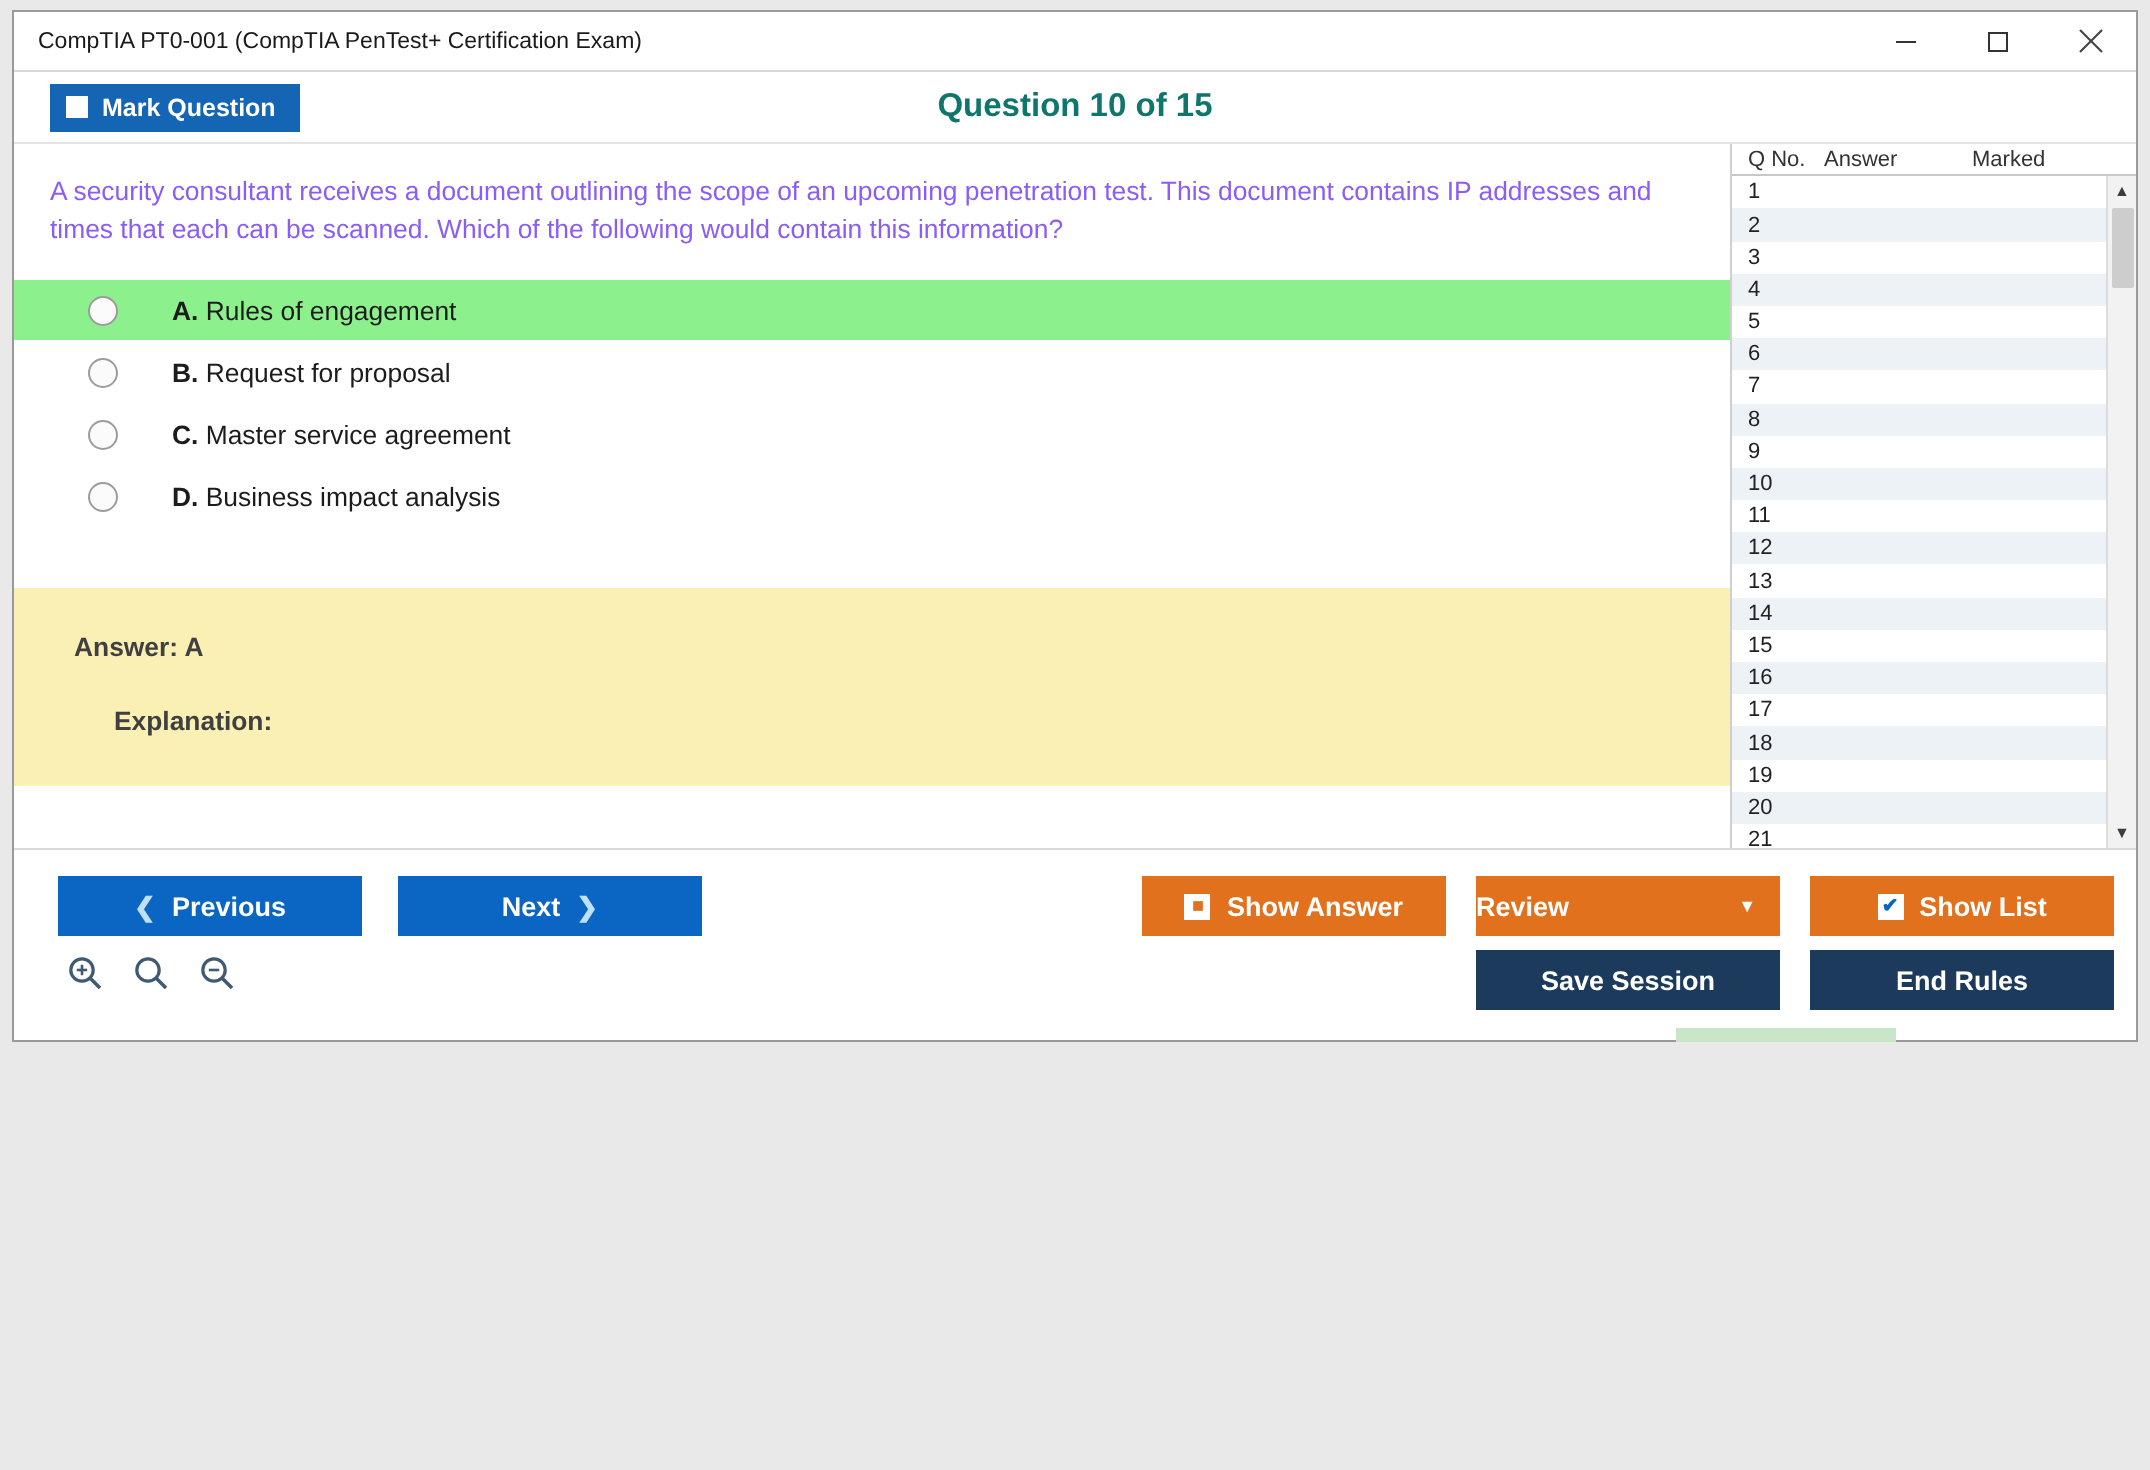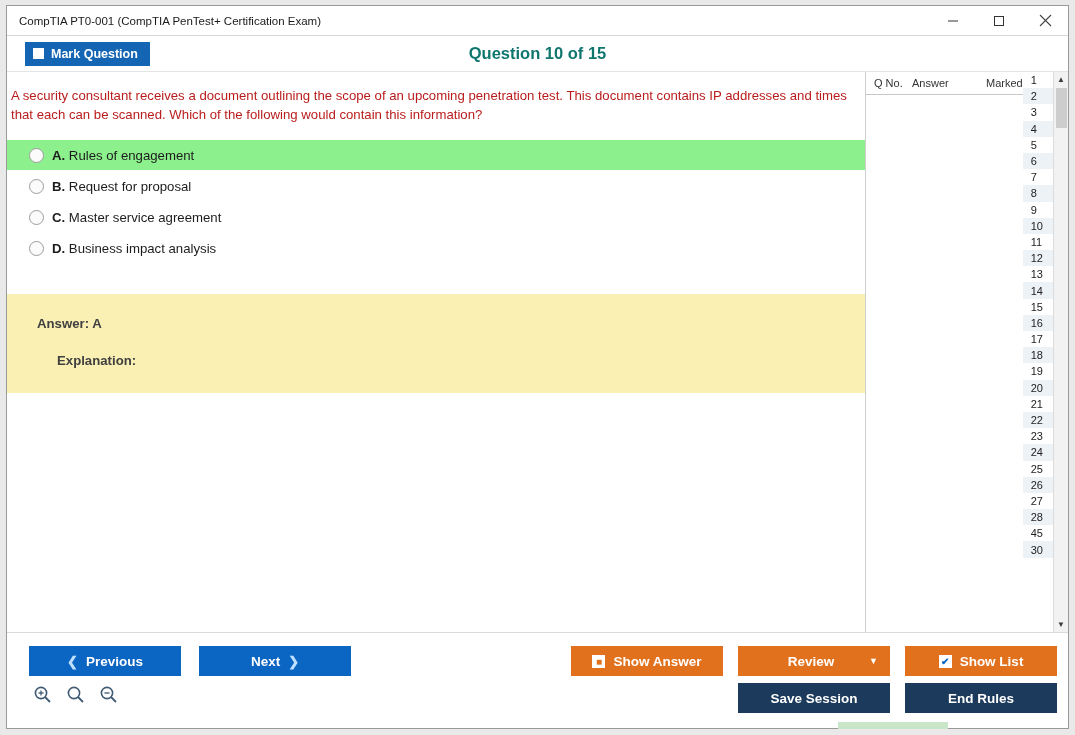--- a/index.html
+++ b/index.html
@@ -6,21 +6,21 @@
   html, body {
     margin: 0; padding: 0;
     width: 1075px; height: 735px;
     background: #e9e9e9;
     font-family: "Liberation Sans", sans-serif;
     overflow: hidden;
   }
   #app {
     position: absolute;
     left: 6px; top: 5px;
-    width: 1063px; height: 724px;
+    width: 1063px; height: 516px;
     background: #ffffff;
     border: 1px solid #9a9a9a;
     display: flex;
     flex-direction: column;
   }
 
   
   .titlebar {
     height: 30px;
     display: flex;
@@ -87,34 +87,34 @@
     display: flex;
     min-height: 0;
   }
   .left {
     flex: 1 1 auto;
     position: relative;
     padding: 0;
     min-width: 0;
   }
   .qtext {
-    margin: 14px 18px 0 4px;
+    margin: 14px 18px 0 18px;
     font-size: 13.2px;
     line-height: 1.45;
-    color: #b91c1c;
+    color: #8b5cf6;
   }
   .choices {
     margin-top: 16px;
   }
   .choice {
     height: 30px;
     display: flex;
     align-items: center;
-    padding-left: 22px;
-    gap: 8px;
+    padding-left: 37px;
+    gap: 27px;
     cursor: pointer;
   }
   .choice + .choice { margin-top: 1px; }
   .choice.correct { background: #8cf08c; }
   .radio {
     width: 15px; height: 15px;
     border: 1px solid #9c9c9c;
     border-radius: 50%;
     background: #fbfbfb;
     flex: 0 0 auto;
@@ -137,21 +137,21 @@
     color: #404040;
   }
   .answerbox .expl { margin-top: 22px; margin-left: 20px; }
 
   
   .right {
     width: 203px;
     flex: 0 0 auto;
     border-left: 1px solid #cfcfcf;
     display: flex;
-    flex-direction: row;
+    flex-direction: column;
     background: #ffffff;
   }
   .listhead {
     display: flex;
     height: 23px;
     align-items: center;
     border-bottom: 1px solid #c8c8c8;
     font-size: 11px;
     color: #333;
     background: #ffffff;
@@ -220,21 +220,21 @@
   }
   .blue { background: #0b65c2; }
   .orange { background: #e2711d; }
   .dark { background: #1b3a5c; }
   .chev { font-size: 13px; color: #bfe0ff; }
 
   .b-prev  { position: absolute; left: 22px;  top: 13px; width: 152px; height: 30px; }
   .b-next  { position: absolute; left: 192px; top: 13px; width: 152px; height: 30px; }
   .b-show  { position: absolute; left: 564px; top: 13px; width: 152px; height: 30px; }
   .b-review{ position: absolute; left: 731px; top: 13px; width: 152px; height: 30px;
-             justify-content: center; padding-left: 0; }
+             justify-content: flex-start; padding-left: 0; }
   .b-review .caret { position: absolute; right: 12px; font-size: 9px; }
   .b-list  { position: absolute; left: 898px; top: 13px; width: 152px; height: 30px; }
   .b-save  { position: absolute; left: 731px; top: 50px; width: 152px; height: 30px; }
   .b-end   { position: absolute; left: 898px; top: 50px; width: 152px; height: 30px; }
 
   .cbox {
     width: 13px; height: 13px;
     background: #ffffff;
     display: inline-flex;
     align-items: center; justify-content: center;

